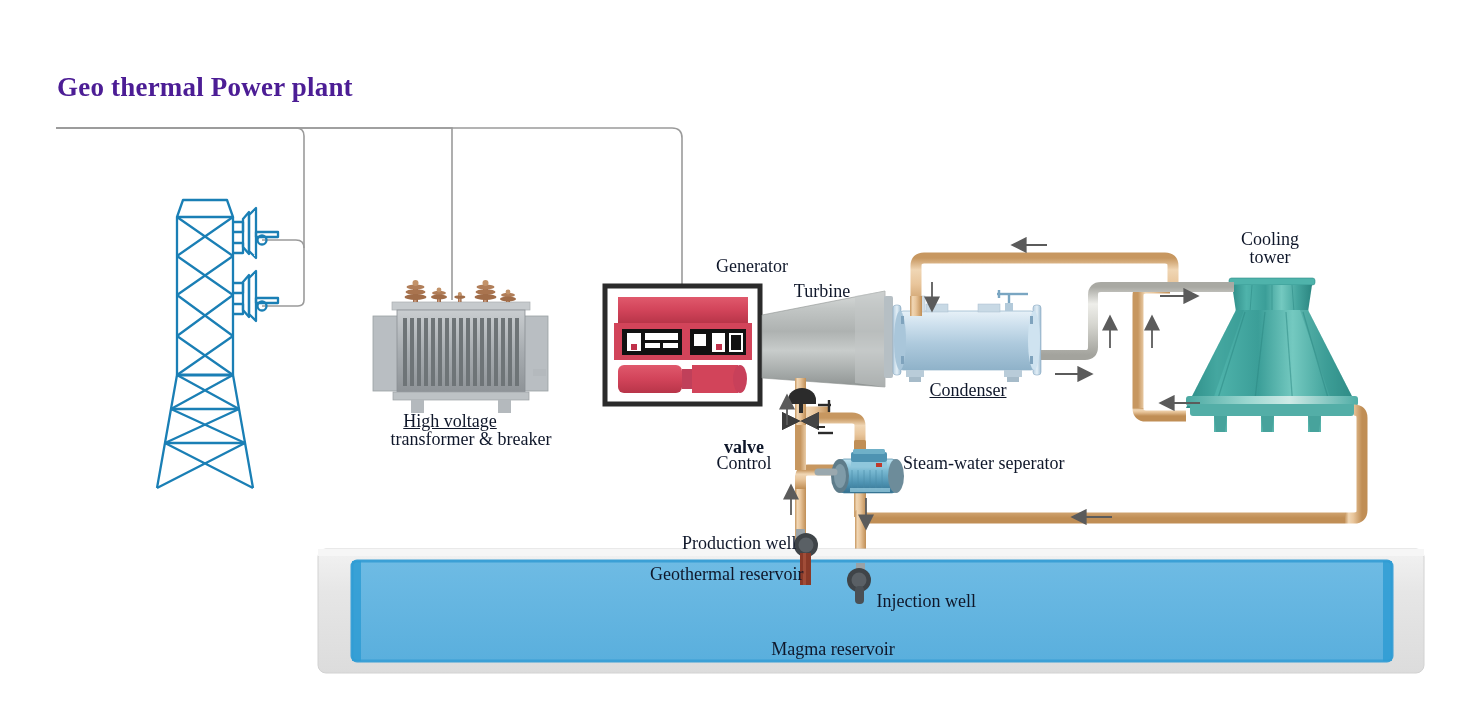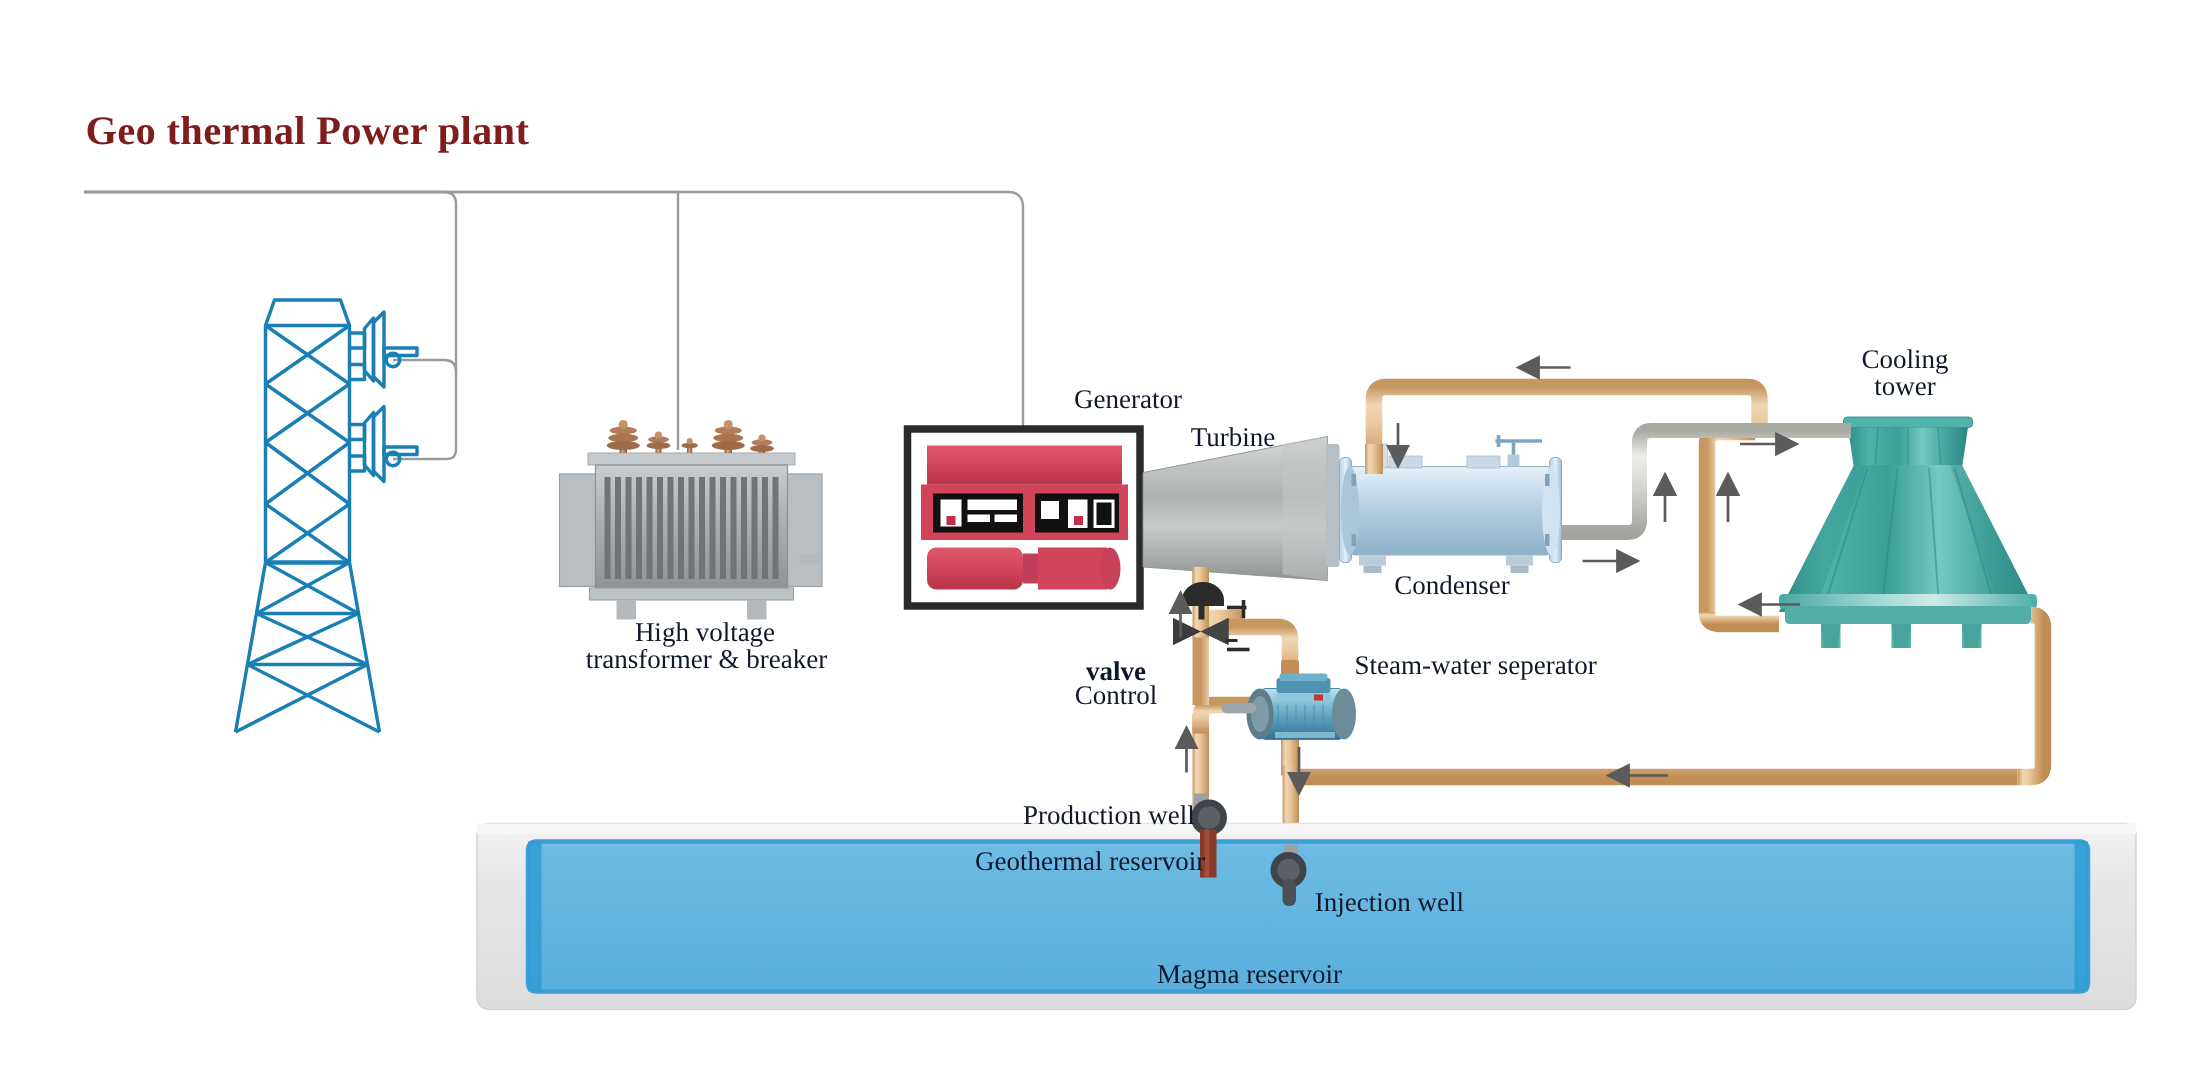--- a/index.html
+++ b/index.html
@@ -1,21 +1,21 @@
 <!DOCTYPE html>
 <html><head>
 <meta charset="utf-8">
 <title>Geo thermal Power plant</title>
 <style>
   html,body{margin:0;padding:0;background:#ffffff;}
   body{width:1471px;height:714px;overflow:hidden;
        font-family:"Liberation Serif","DejaVu Serif",serif;}
   #stage{position:relative;width:1471px;height:714px;background:#fff;}
   #stage svg{position:absolute;left:0;top:0;}
-  .ttl{position:absolute;font-weight:bold;font-size:27px;color:#7f1d1d;
+  .ttl{position:absolute;font-weight:bold;font-size:27px;color:#4c1d95;
        letter-spacing:.2px;white-space:nowrap;}
   .lbl{position:absolute;font-size:18px;color:#0f172a;white-space:nowrap;
        line-height:1.18em;text-align:center;}
 </style>
 </head>
 <body>
 
 <div id="stage">
 
 <svg width="1471" height="714" viewBox="0 0 1471 714" xmlns="http://www.w3.org/2000/svg">
@@ -405,36 +405,36 @@
     <line x1="1110" y1="348" x2="1110" y2="318" marker-end="url(#mU)"></line>
     <line x1="1152" y1="348" x2="1152" y2="318" marker-end="url(#mU)"></line>
     <line x1="1055" y1="374" x2="1090" y2="374" marker-end="url(#mR)"></line>
     <line x1="1200" y1="403" x2="1162" y2="403" marker-end="url(#mL)"></line>
     <line x1="1112" y1="517" x2="1074" y2="517" marker-end="url(#mL)"></line>
   </g>
 </svg>
 
 <div class="ttl" style="left:57px;top:72px;">Geo thermal Power plant</div>
 
-<div class="lbl" style="left:404px;top:411px;width:132px;">High voltage</div>
+<div class="lbl" style="left:384px;top:411px;width:132px;text-decoration:underline;">High voltage</div>
 <div class="lbl" style="left:386px;top:429px;width:170px;">transformer &amp; breaker</div>
 
 <div class="lbl" style="left:712px;top:256px;width:80px;">Generator</div>
 
 <div class="lbl" style="left:791px;top:281px;width:62px;">Turbine</div>
 
-<div class="lbl" style="left:928px;top:380px;width:80px;">Condenser</div>
+<div class="lbl" style="left:928px;top:380px;width:80px;text-decoration:underline;">Condenser</div>
 
 <div class="lbl" style="left:1236px;top:229px;width:68px;">Cooling</div>
 <div class="lbl" style="left:1239px;top:247px;width:62px;">tower</div>
 
 <div class="lbl" style="left:714px;top:443px;width:60px;margin-top:10px;">Control</div>
 <div class="lbl" style="left:719px;top:437px;width:50px;font-weight:bold;">valve</div>
 
-<div class="lbl" style="left:903px;top:433px;width:160px;text-align:left;">Steam-water seperator</div>
+<div class="lbl" style="left:903px;top:453px;width:160px;text-align:left;">Steam-water seperator</div>
 
 <div class="lbl" style="left:682px;top:533px;width:114px;text-align:left;">Production well</div>
 
 <div class="lbl" style="left:650px;top:564px;width:148px;text-align:left;">Geothermal reservoir</div>
 
 <div class="lbl" style="left:872px;top:591px;width:104px;text-align:right;">Injection well</div>
 
 <div class="lbl" style="left:768px;top:639px;width:130px;">Magma  reservoir</div>
 
 </div>

